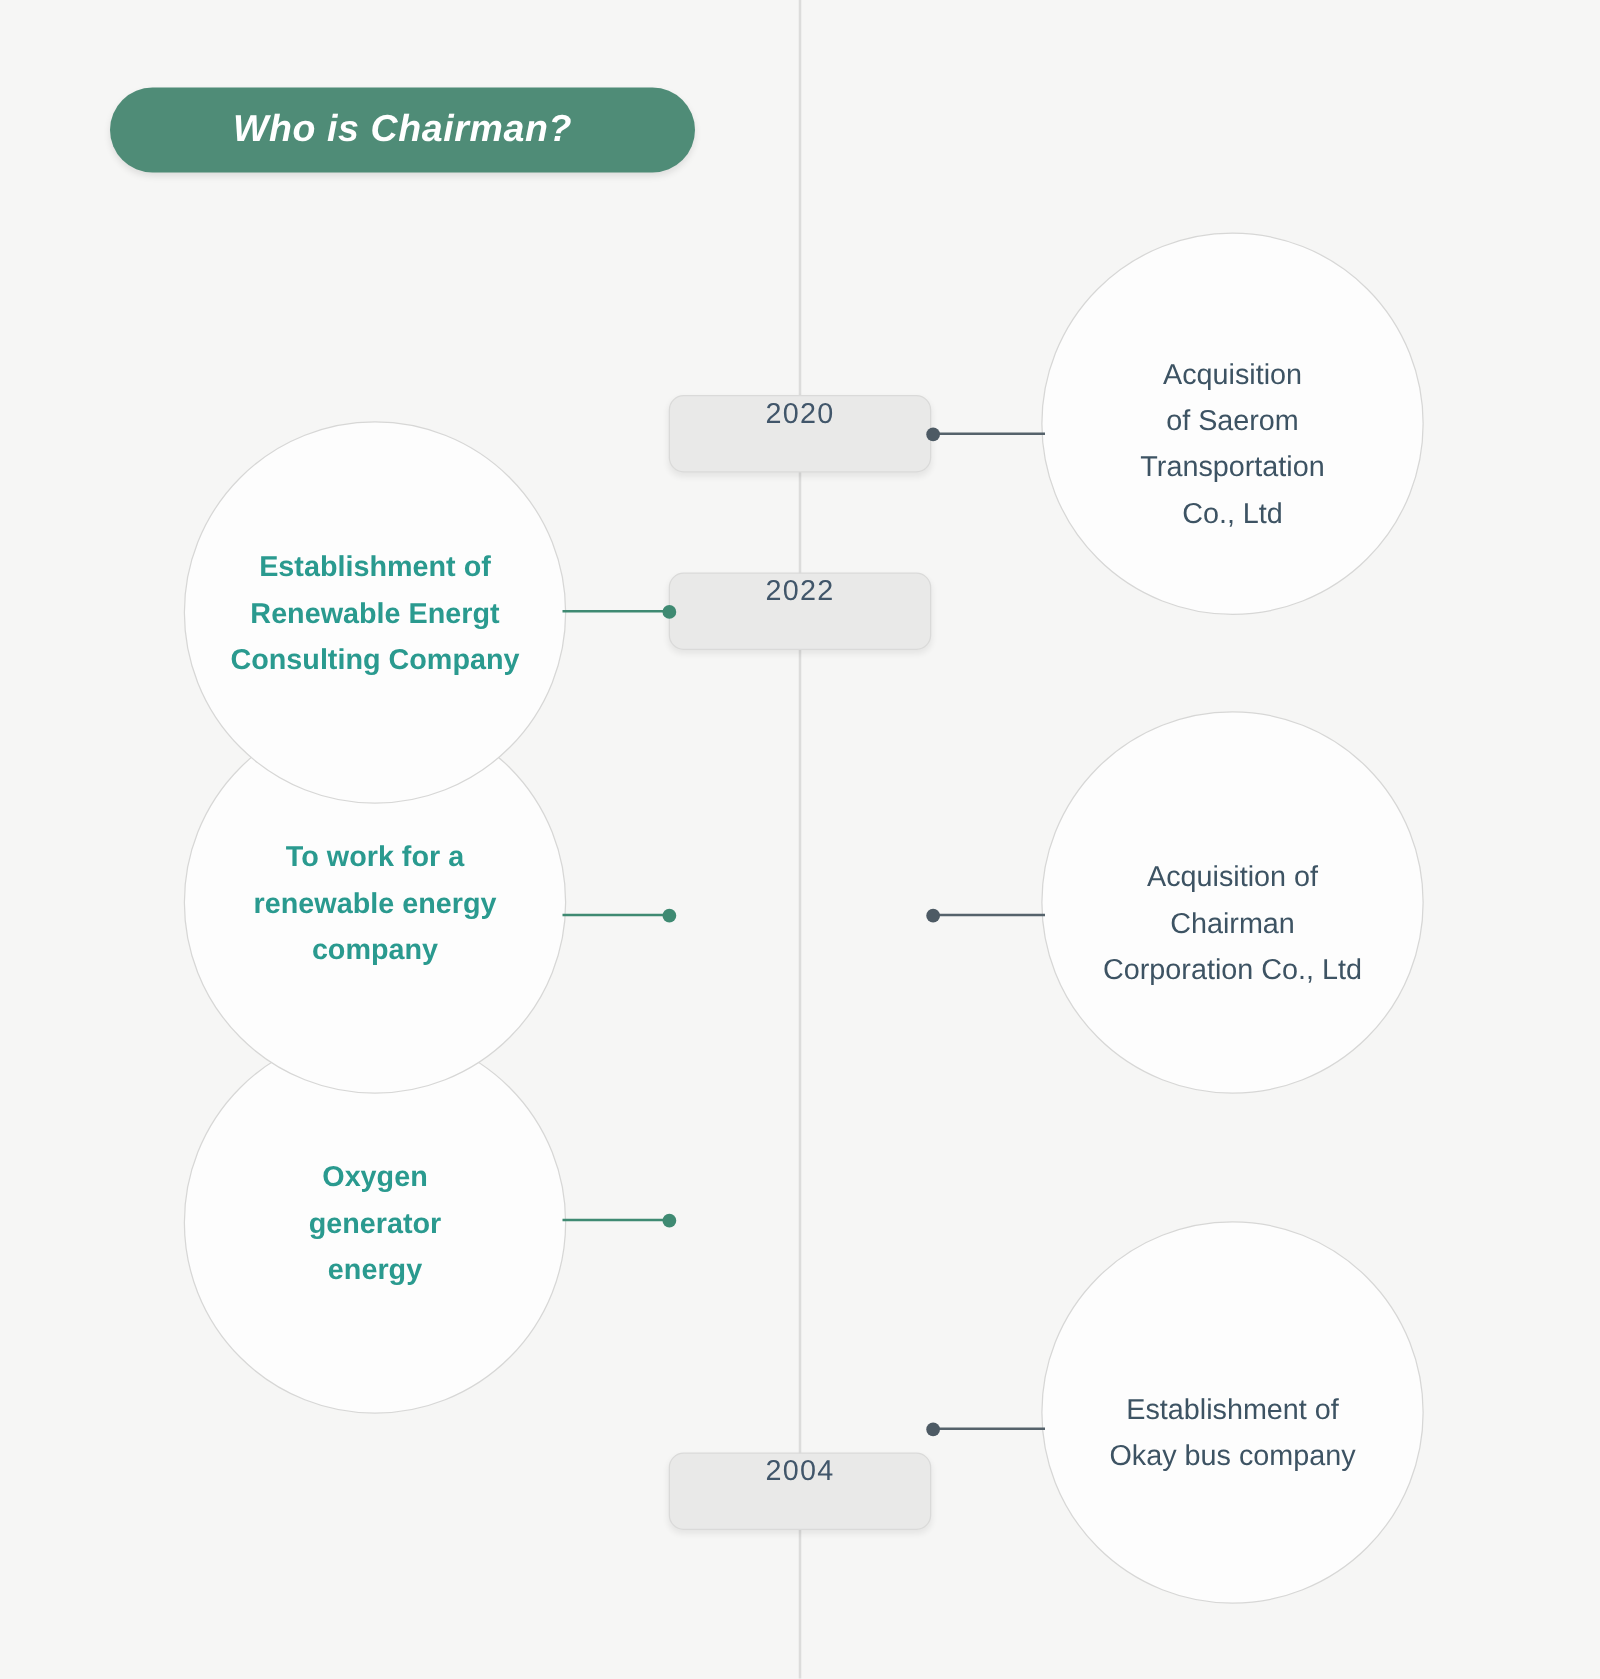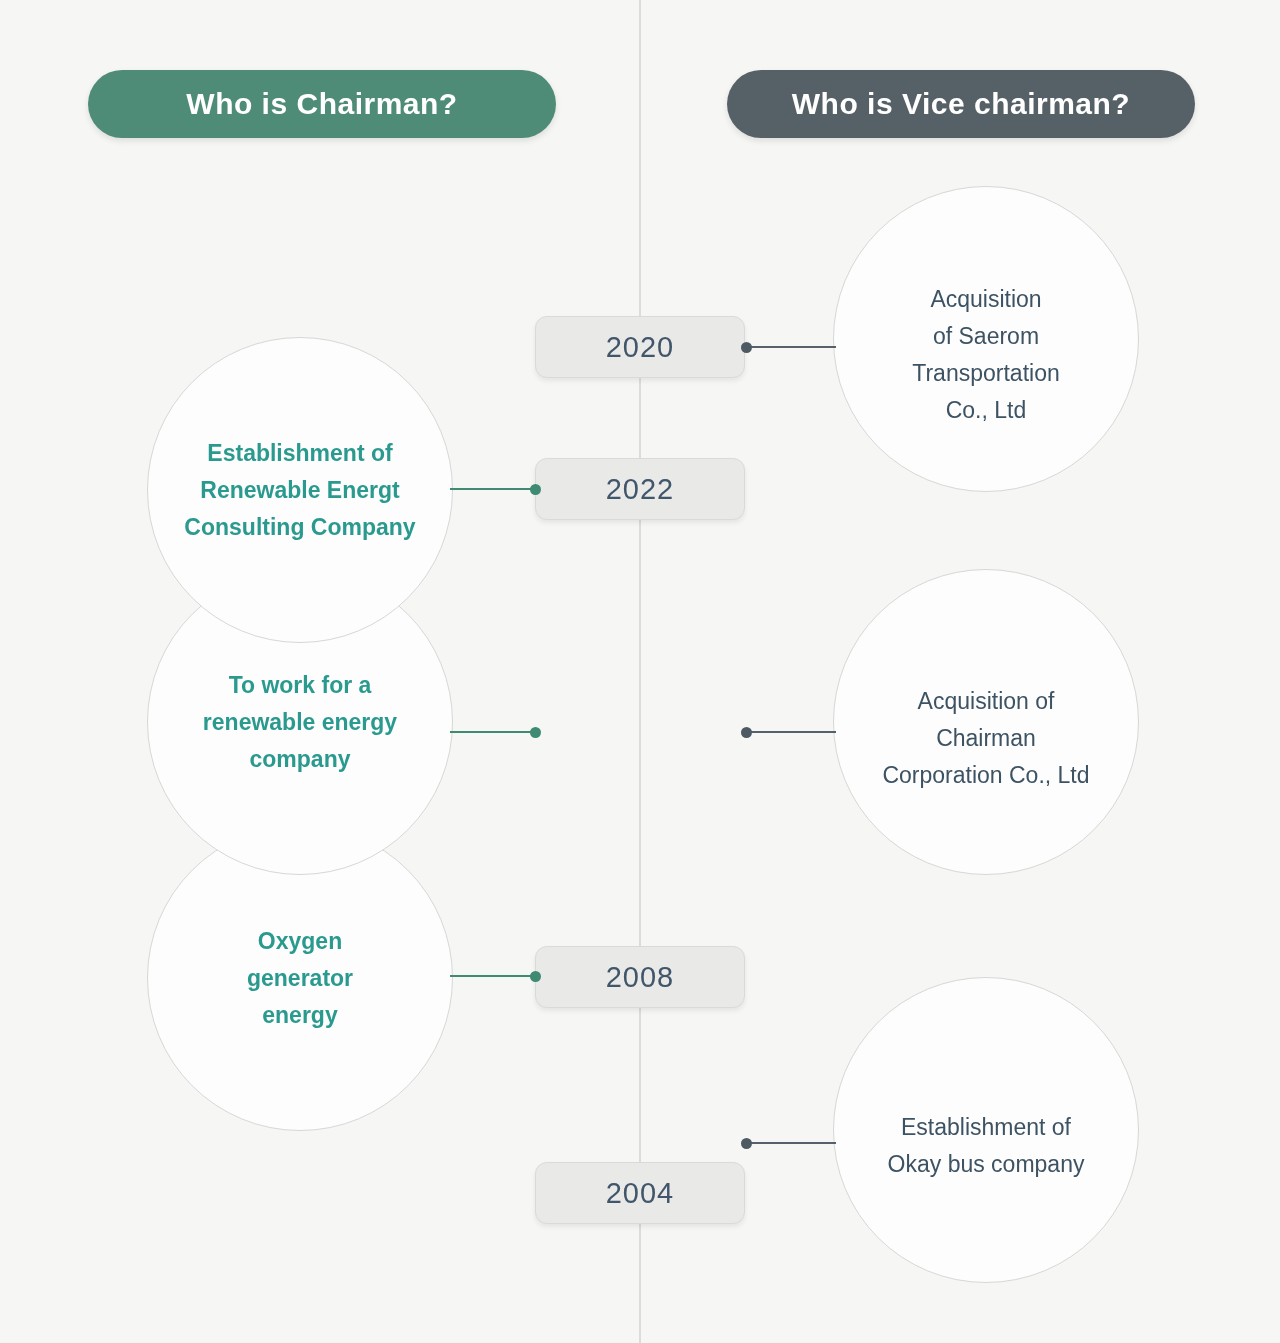--- a/index.html
+++ b/index.html
@@ -28,20 +28,21 @@
     position: absolute;
     top: 70px;
     height: 68px;
     width: 468px;
     border-radius: 34px;
     display: flex;
     align-items: center;
     justify-content: center;
     color: #ffffff;
     font-size: 30px;
+    font-style: italic;
     font-weight: 600;
     letter-spacing: 0.5px;
     box-shadow: 0 3px 6px rgba(0,0,0,0.10);
     z-index: 6;
   }
   .pill-left  { left: 88px;  background: #4f8c77; }
   .pill-right { left: 727px; background: #566167; }
   
   .circle {
     position: absolute;
@@ -69,23 +70,22 @@
   .c-r3 { left: 833px; top: 977px; z-index: 3; }
   
   .yearbox {
     position: absolute;
     left: 535px;
     width: 210px; height: 62px;
     background: #e9e9e8;
     border: 1px solid #dadad9;
     border-radius: 12px;
     display: flex;
-    align-items: center;
     justify-content: center;
-    font-size: 29px;
+    font-size: 23px;
     letter-spacing: 1px;
     color: #41566a;
     box-shadow: 0 3px 5px rgba(0,0,0,0.07);
     z-index: 7;
   }
   .y-2020 { top: 316px;  }
   .y-2017 { top: 458px;  }
   .y-2010 { top: 702px;  }
   .y-2008 { top: 946px;  }
   .y-2004 { top: 1162px; }
@@ -121,23 +121,20 @@
 </head>
 <body>
 
 <div class="canvas">
 
   <div class="axis"></div>
 
   <div class="pill pill-left">
     <span>Who is Chairman?</span>
   </div>
-  <div class="pill pill-right">
-    <span>Who is Vice chairman?</span>
-  </div>
 
   <div class="circle teal c-l1">
     <p>Establishment of
 Renewable Energt
 Consulting Company</p>
   </div>
   <div class="circle teal c-l2">
     <p>To work for a
 renewable energy
 company</p>
@@ -163,23 +160,20 @@
     <p>Establishment of
 Okay bus company</p>
   </div>
 
   <div class="yearbox y-2020">
     <span>2020</span>
   </div>
   <div class="yearbox y-2017">
     <span>2022</span>
   </div>
-  <div class="yearbox y-2008">
-    <span>2008</span>
-  </div>
   <div class="yearbox y-2004">
     <span>2004</span>
   </div>
 
   <div class="connector slate ln-2020"></div>
   <div class="connector green ln-2017"></div>
   <div class="connector green ln-2010l"></div>
   <div class="connector slate ln-2010r"></div>
   <div class="connector green ln-2008"></div>
   <div class="connector slate ln-2004"></div>

